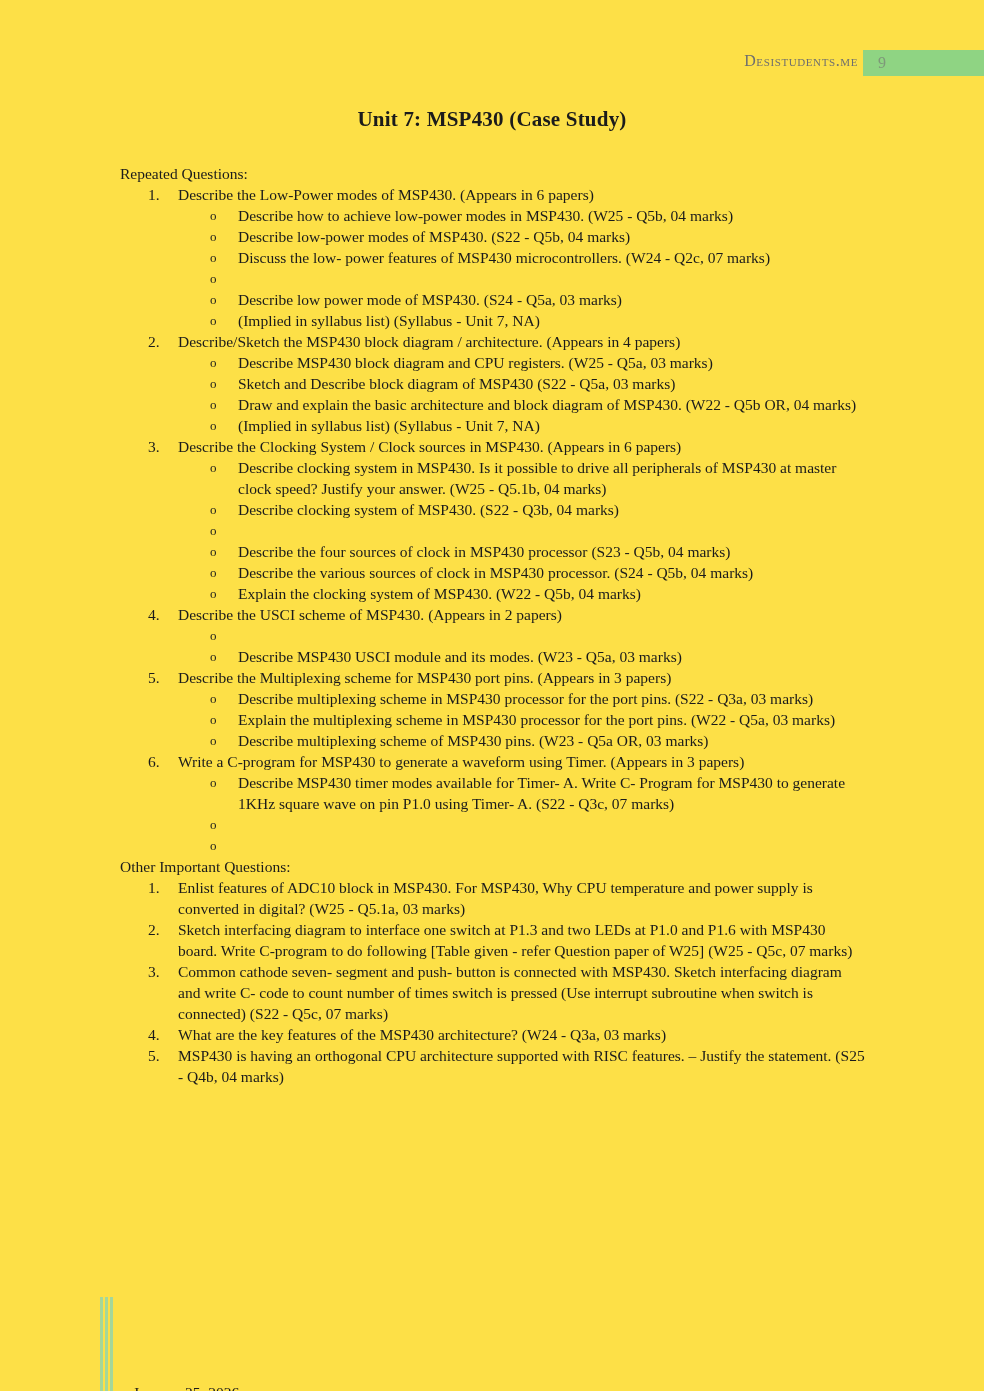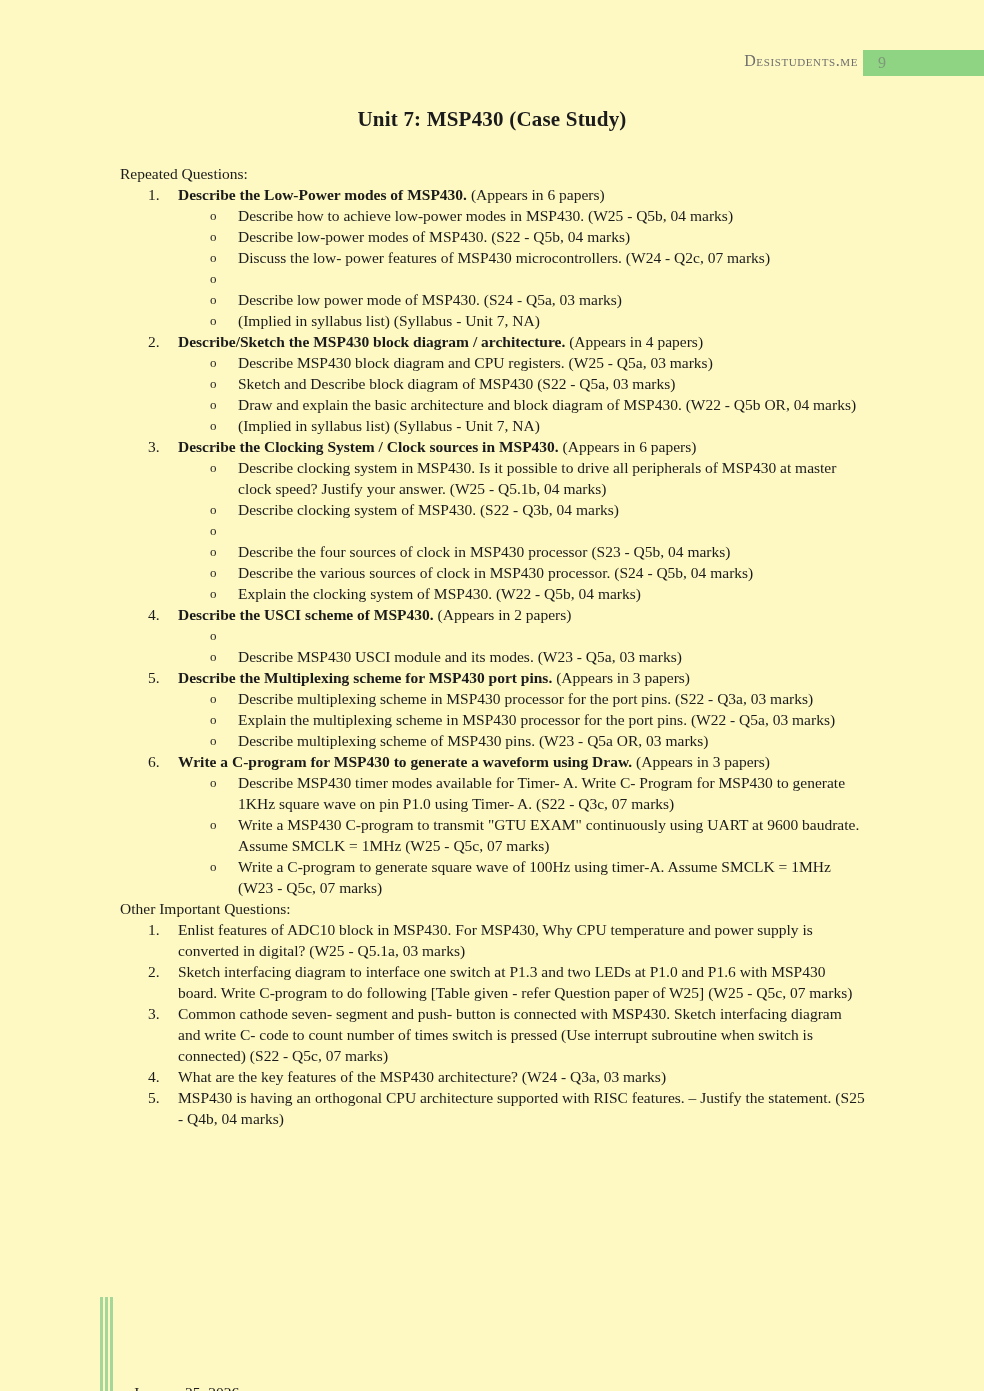--- a/index.html
+++ b/index.html
@@ -1,21 +1,21 @@
 <!DOCTYPE html>
 <html><head>
 <meta charset="utf-8">
 <style>
   * { margin: 0; padding: 0; box-sizing: border-box; }
   html, body { background: #ffffff; }
   .page {
     position: relative;
     width: 984px;
     height: 1391px;
-    background: #fef9c3;
+    background: #fde047;
     font-family: "Liberation Serif", "DejaVu Serif", serif;
     color: #1b1b1b;
     overflow: hidden;
   }
 
   
   .header { position: absolute; top: 50px; left: 0; right: 0; height: 27px; }
   .site {
     position: absolute; right: 126px; top: 2px;
     font-size: 16px; font-variant: small-caps; letter-spacing: 0.6px;
@@ -39,21 +39,21 @@
 
   
   .content {
     position: absolute; top: 163px; left: 120px; width: 748px;
     font-size: 15.5px; line-height: 21px;
   }
   .section-heading { font-weight: 400; }
   .item-row { display: flex; }
   .item-num { flex: 0 0 30px; margin-left: 28px; }
   .item-text { flex: 1; }
-  .item-text .bold { font-weight: 700; }
+  .item-text .bold { font-weight: 400; }
   .bullet-row { display: flex; }
   .bullet-marker {
     flex: 0 0 28px; margin-left: 90px;
     font-size: 13px; line-height: 21px;
   }
   .bullet-text { flex: 1; }
 
   
   .green-lines {
     position: absolute; left: 100px; top: 1297px; bottom: 0;
@@ -174,33 +174,31 @@
       <div class="bullet-row">
         <span class="bullet-marker">o</span>
         <div class="bullet-text">Explain the multiplexing scheme in MSP430 processor for the port pins. (W22 - Q5a, 03 marks)</div>
       </div>
       <div class="bullet-row">
         <span class="bullet-marker">o</span>
         <div class="bullet-text">Describe multiplexing scheme of MSP430 pins. (W23 - Q5a OR, 03 marks)</div>
       </div>
       <div class="item-row">
         <span class="item-num">6.</span>
-        <div class="item-text"><span class="bold">Write a C-program for MSP430 to generate a waveform using Draw.</span><span> (Appears in 3 papers)</span></div>
+        <div class="item-text"><span class="bold">Write a C-program for MSP430 to generate a waveform using Timer.</span><span> (Appears in 3 papers)</span></div>
       </div>
       <div class="bullet-row">
         <span class="bullet-marker">o</span>
         <div class="bullet-text">Describe MSP430 timer modes available for Timer- A. Write C- Program for MSP430 to generate 1KHz square wave on pin P1.0 using Timer- A. (S22 - Q3c, 07 marks)</div>
       </div>
       <div class="bullet-row">
         <span class="bullet-marker">o</span>
-        <div class="bullet-text">Write a MSP430 C-program to transmit "GTU EXAM" continuously using UART at 9600 baudrate. Assume SMCLK = 1MHz (W25 - Q5c, 07 marks)</div>
-      </div>
-      <div class="bullet-row">
-        <span class="bullet-marker">o</span>
-        <div class="bullet-text">Write a C-program to generate square wave of 100Hz using timer-A. Assume SMCLK = 1MHz (W23 - Q5c, 07 marks)</div>
+      </div>
+      <div class="bullet-row">
+        <span class="bullet-marker">o</span>
       </div>
       <div class="section-heading">Other Important Questions:</div>
       <div class="item-row">
         <span class="item-num">1.</span>
         <div class="item-text">Enlist features of ADC10 block in MSP430. For MSP430, Why CPU temperature and power supply is converted in digital? (W25 - Q5.1a, 03 marks)</div>
       </div>
       <div class="item-row">
         <span class="item-num">2.</span>
         <div class="item-text">Sketch interfacing diagram to interface one switch at P1.3 and two LEDs at P1.0 and P1.6 with MSP430 board. Write C-program to do following [Table given - refer Question paper of W25] (W25 - Q5c, 07 marks)</div>
       </div>

